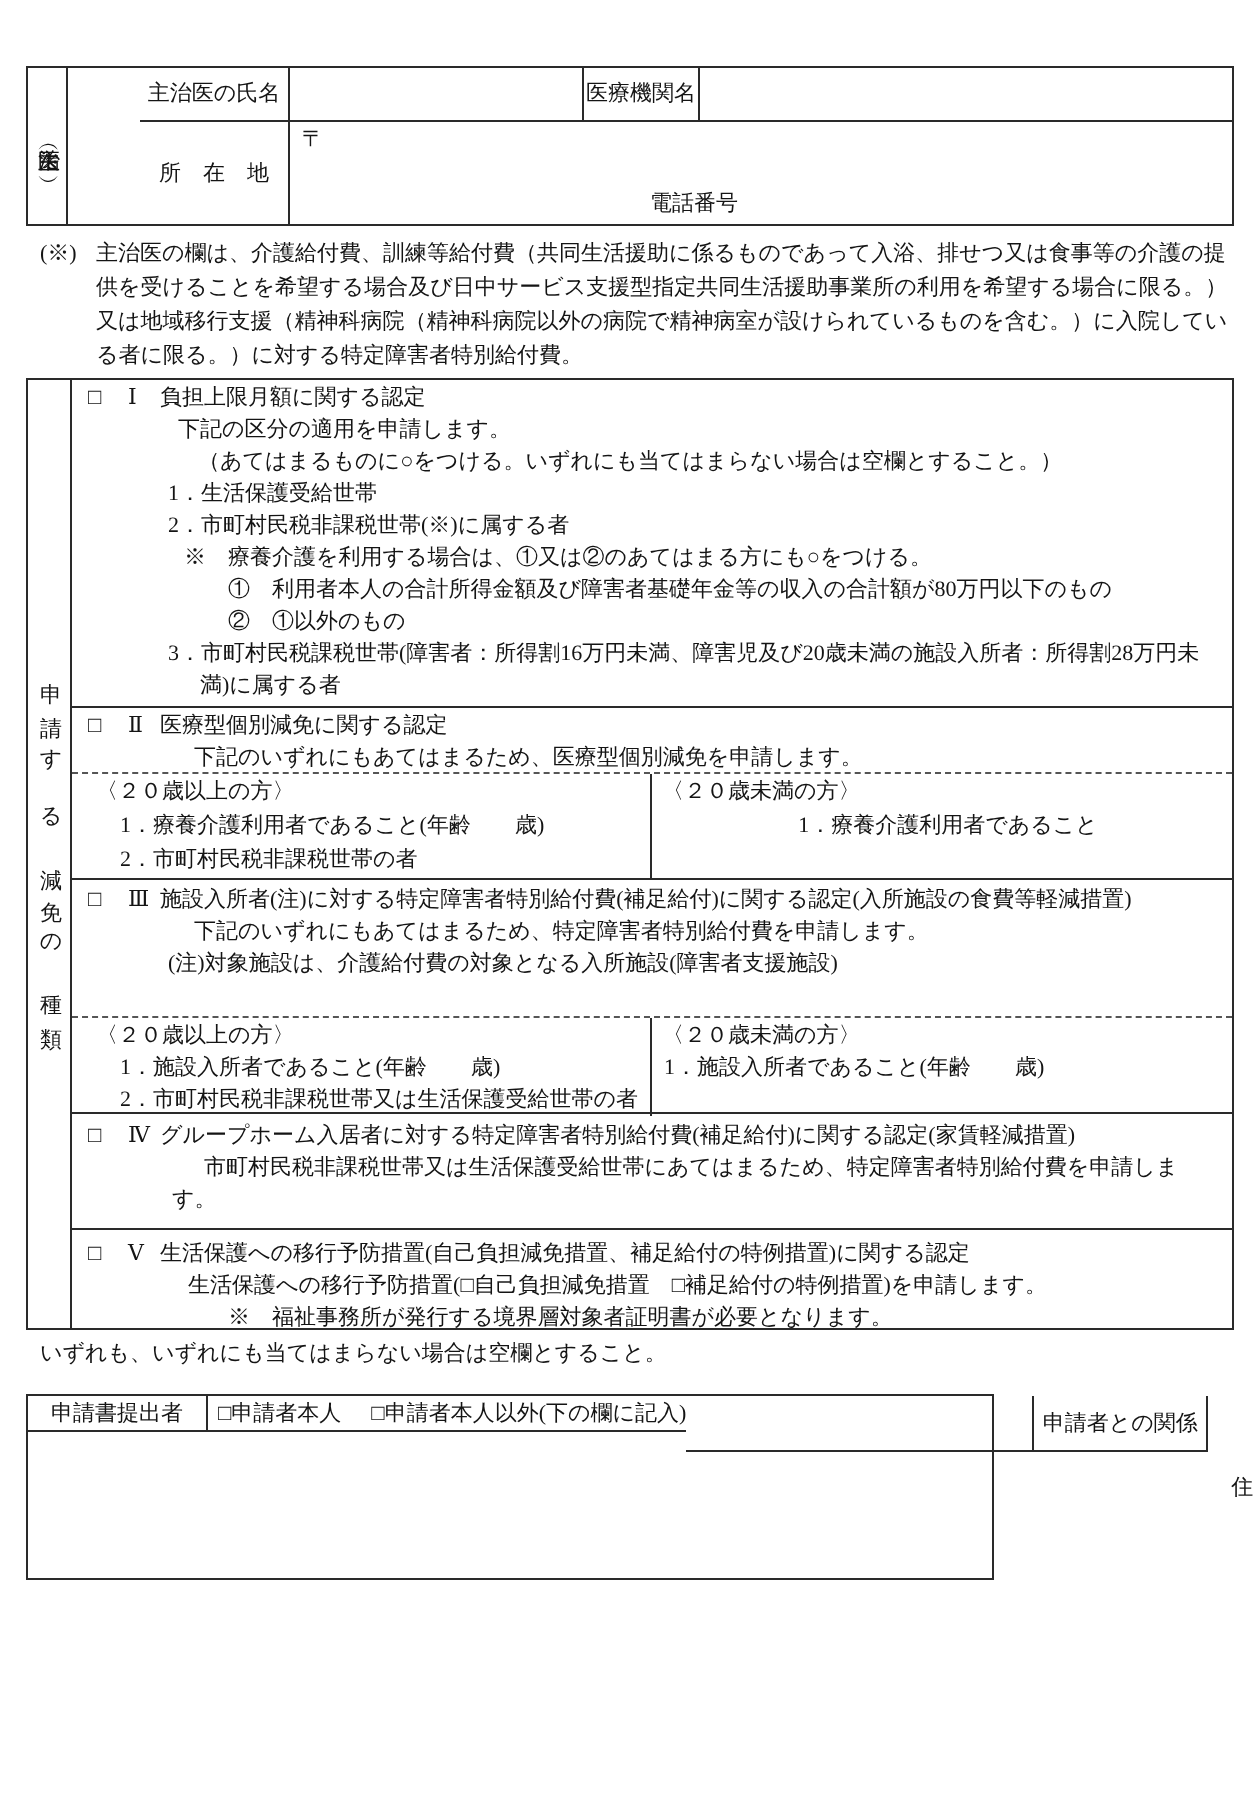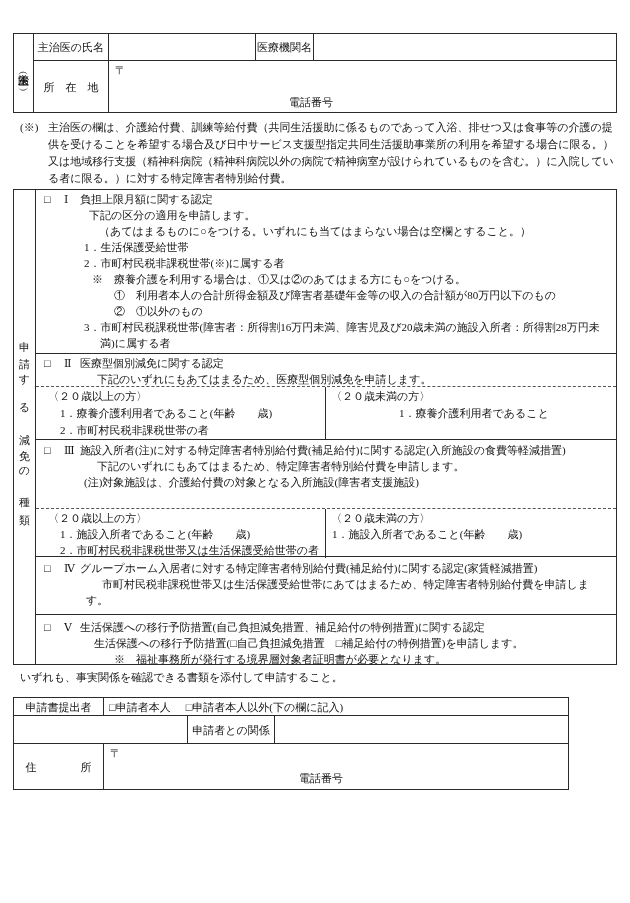--- a/index.html
+++ b/index.html
@@ -23,21 +23,21 @@
   .ttl{flex:1;}
   .cols{display:flex;flex:1;}
 </style>
 </head>
 <body>
 
 <div class="abs bordered" style="top:33px;left:13px;width:604px;height:80px;display:flex;">
   <div class="br center" style="width:19px;flex:none;">
     <span class="vert" style="letter-spacing:1px;">主治医（※）</span>
   </div>
-  <div style="flex:1;display:flex;flex-direction:column;">
+  <div style="flex:1;display:flex;flex-direction:column;margin-left:36px;">
     <div class="bb" style="height:26px;flex:none;display:flex;">
       <div class="br center" style="width:74px;flex:none;">主治医の氏名</div>
       <div class="br" style="width:146px;flex:none;"></div>
       <div class="br center" style="width:57px;flex:none;">医療機関名</div>
       <div style="flex:1;"></div>
     </div>
     <div style="flex:1;display:flex;">
       <div class="br center" style="width:74px;flex:none;">所　在　地</div>
       <div style="flex:1;position:relative;">
         <span style="position:absolute;top:1px;left:6px;">〒</span>
@@ -136,23 +136,23 @@
       </div>
       <div class="ln" style="padding-left:58px;">
         <span>生活保護への移行予防措置(</span><span>□</span><span>自己負担減免措置</span><span>　</span><span>□</span><span>補足給付の特例措置</span><span>)を申請します。</span>
       </div>
       <div class="ln" style="padding-left:78px;">※　福祉事務所が発行する境界層対象者証明書が必要となります。</div>
     </div>
 
   </div>
 </div>
 
-<div class="abs" style="top:669px;left:20px;width:590px;">いずれも、事実関係を確認できる書類を添付して申請すること。</div>
+<div class="abs" style="top:669px;left:20px;width:590px;">いずれも、いずれにも当てはまらない場合は空欄とすること。</div>
 
-<div class="abs bordered" style="top:697px;left:13px;width:556px;height:93px;display:flex;flex-direction:column;">
+<div class="abs bordered" style="top:697px;left:13px;width:484px;height:93px;display:flex;flex-direction:row;">
   <div class="bb" style="height:17px;flex:none;display:flex;">
     <div class="br center" style="width:89px;flex:none;">申請書提出者</div>
     <div style="flex:1;display:flex;align-items:center;padding-left:5px;">
       <span><span>□</span><span>申請者本人</span></span>
       <span style="width:15px;"></span>
       <span><span>□</span><span>申請者本人以外(下の欄に記入)</span></span>
     </div>
   </div>
   <div class="bb" style="height:27px;flex:none;display:flex;">
     <div class="br" style="width:173px;flex:none;"></div>

